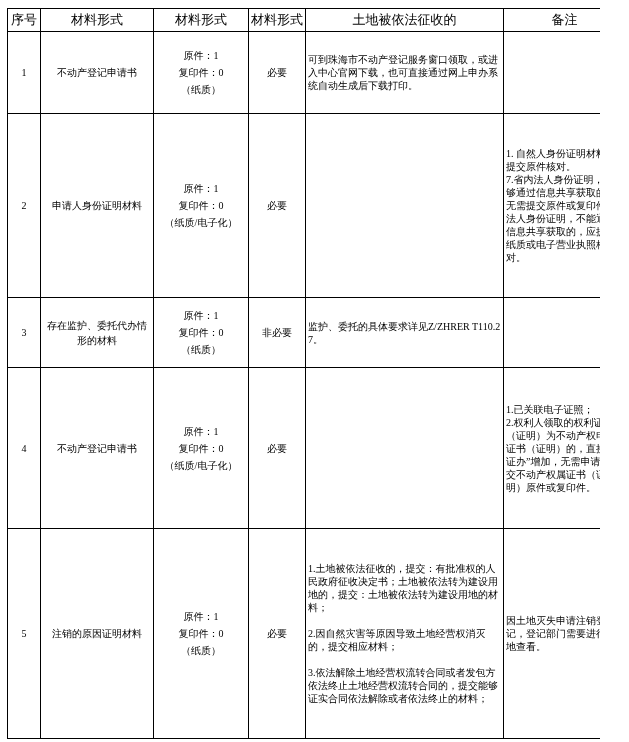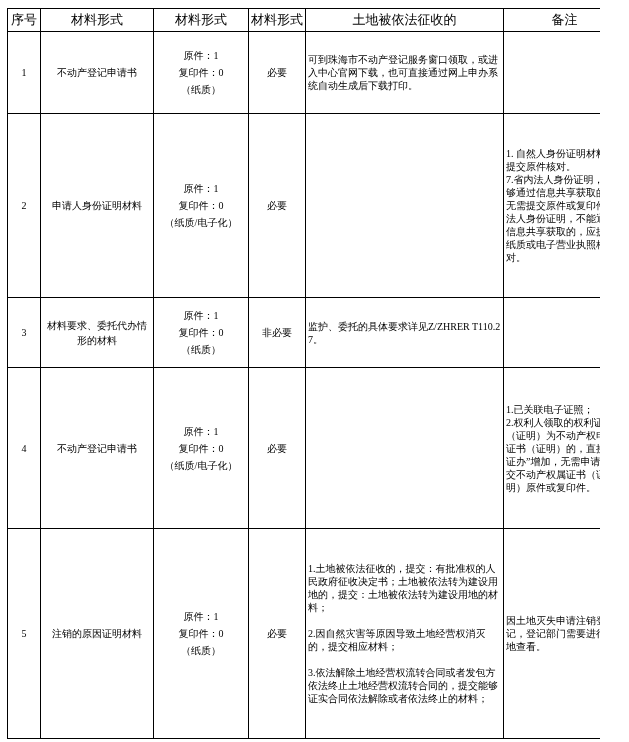--- a/index.html
+++ b/index.html
@@ -78,21 +78,21 @@
         <td class="form">原件：1
 复印件：0
 （纸质/电子化）</td>
         <td class="center">必要</td>
         <td class="text"></td>
         <td class="text">1. 自然人身份证明材料，提交原件核对。
 7.省内法人身份证明，能够通过信息共享获取的，无需提交原件或复印件；法人身份证明，不能通过信息共享获取的，应提交纸质或电子营业执照核对。</td>
       </tr>
       <tr class="r3">
         <td class="center">3</td>
-        <td class="center">材料要求、委托代办情形的材料</td>
+        <td class="center">存在监护、委托代办情形的材料</td>
         <td class="form">原件：1
 复印件：0
 （纸质）</td>
         <td class="center">非必要</td>
         <td class="text">监护、委托的具体要求详见Z/ZHRER T110.27。</td>
         <td class="text"></td>
       </tr>
       <tr class="r4">
         <td class="center">4</td>
         <td class="center">不动产登记申请书</td>

